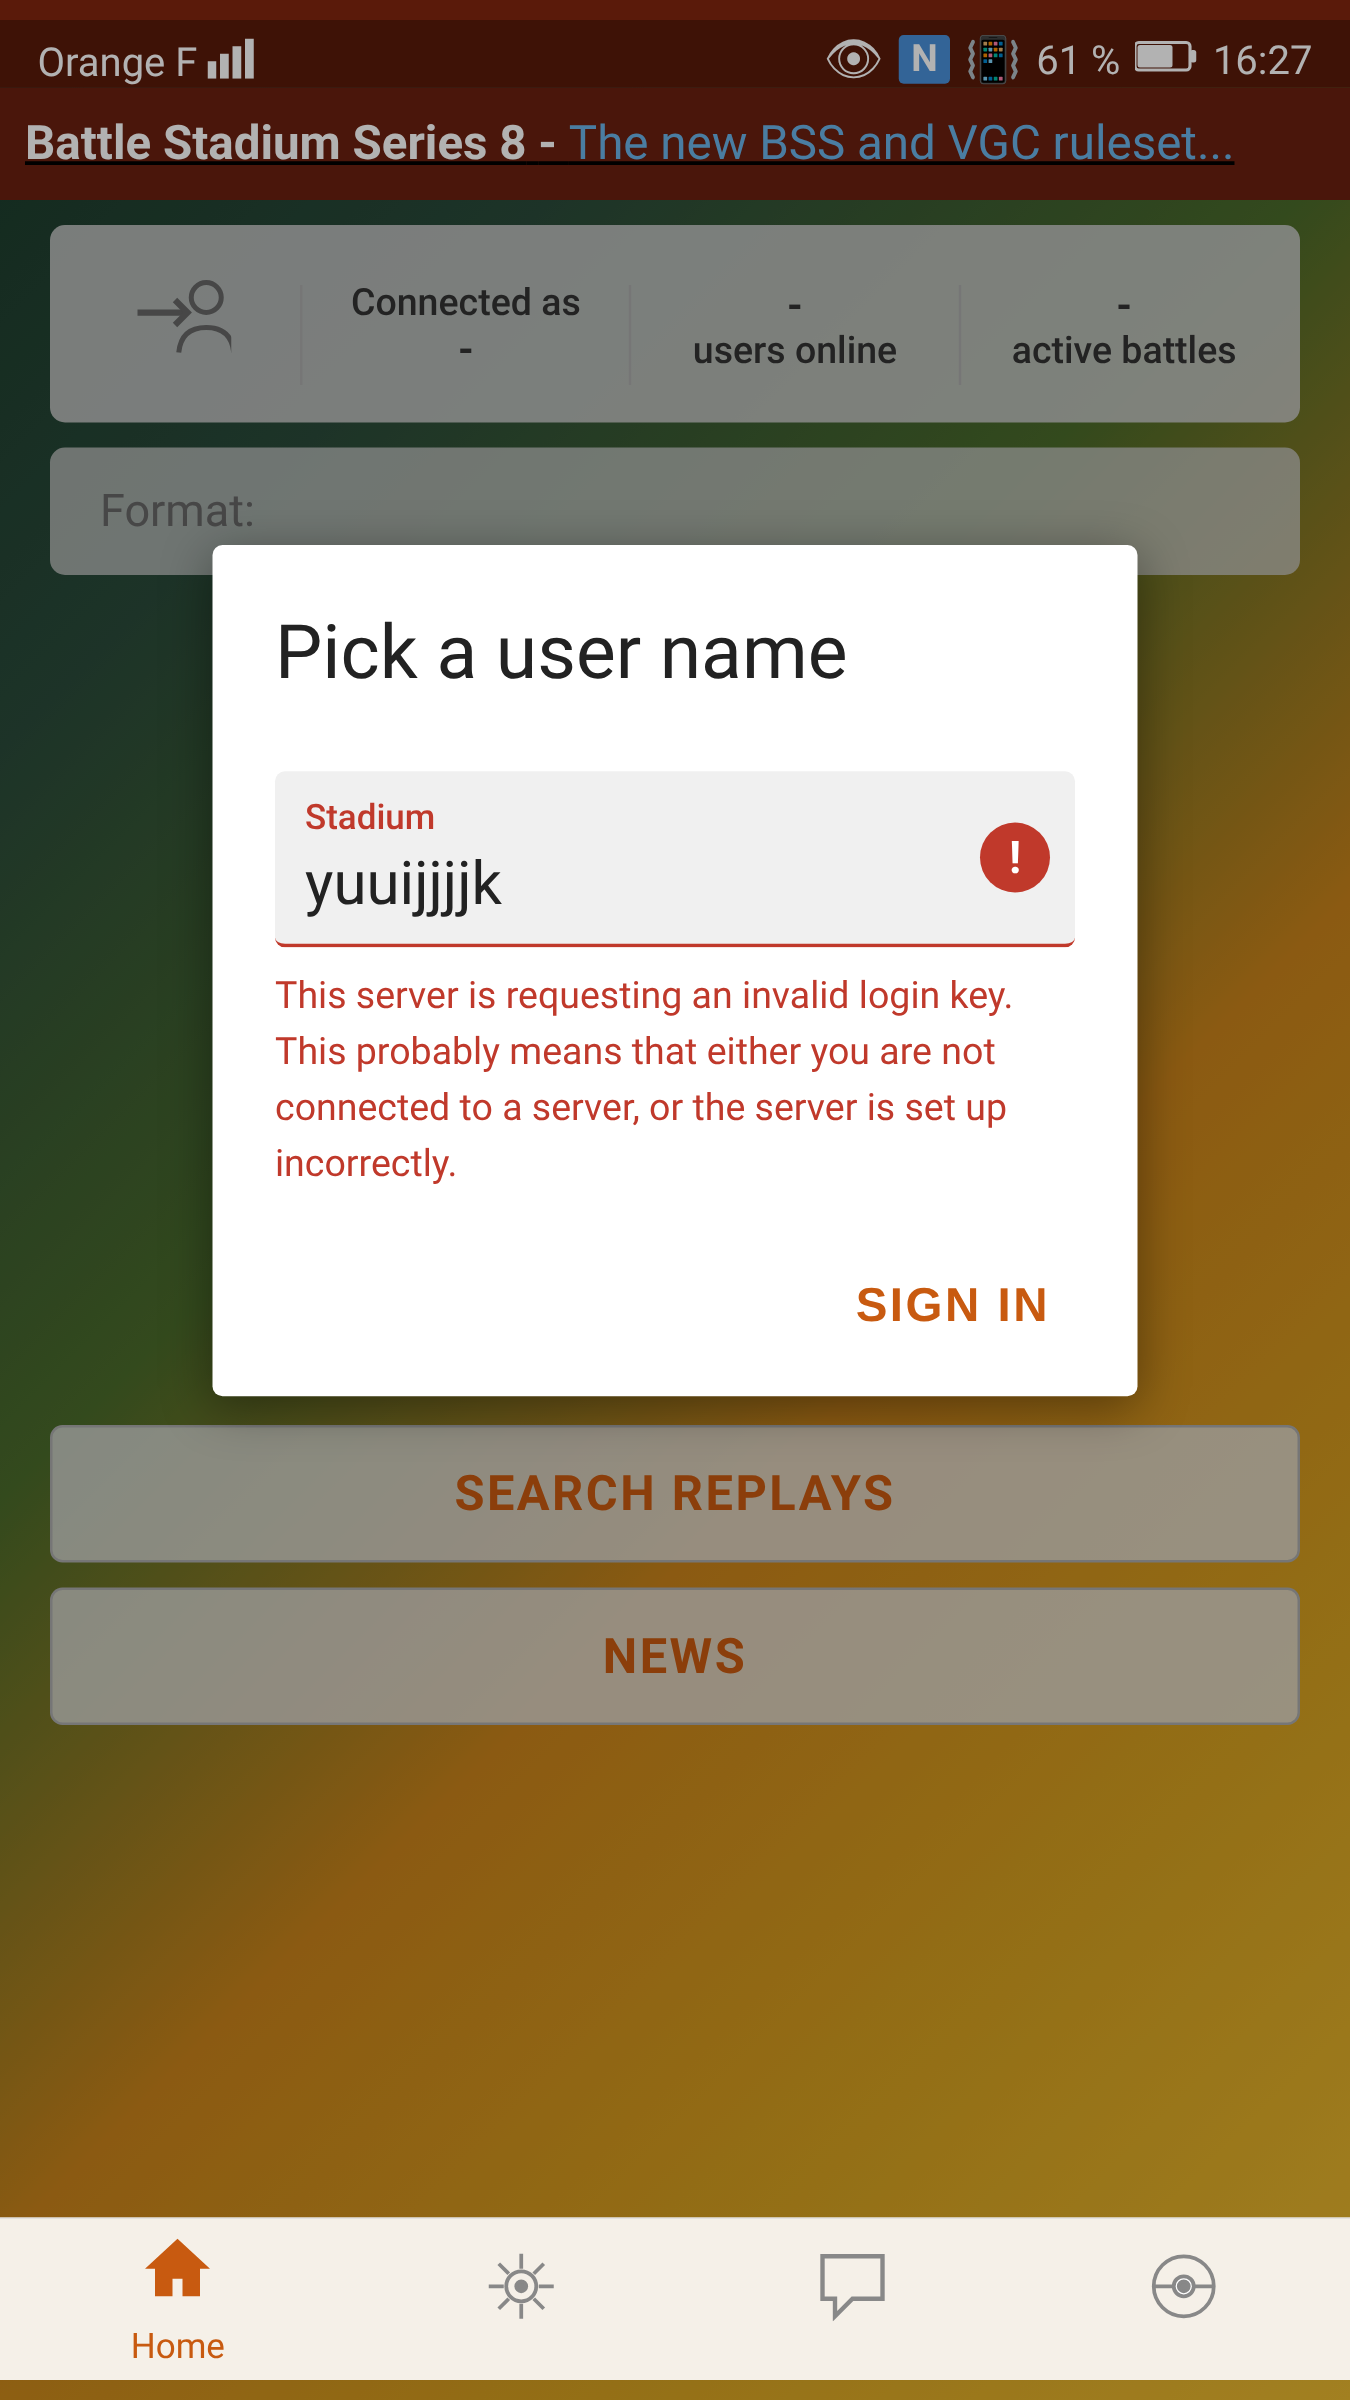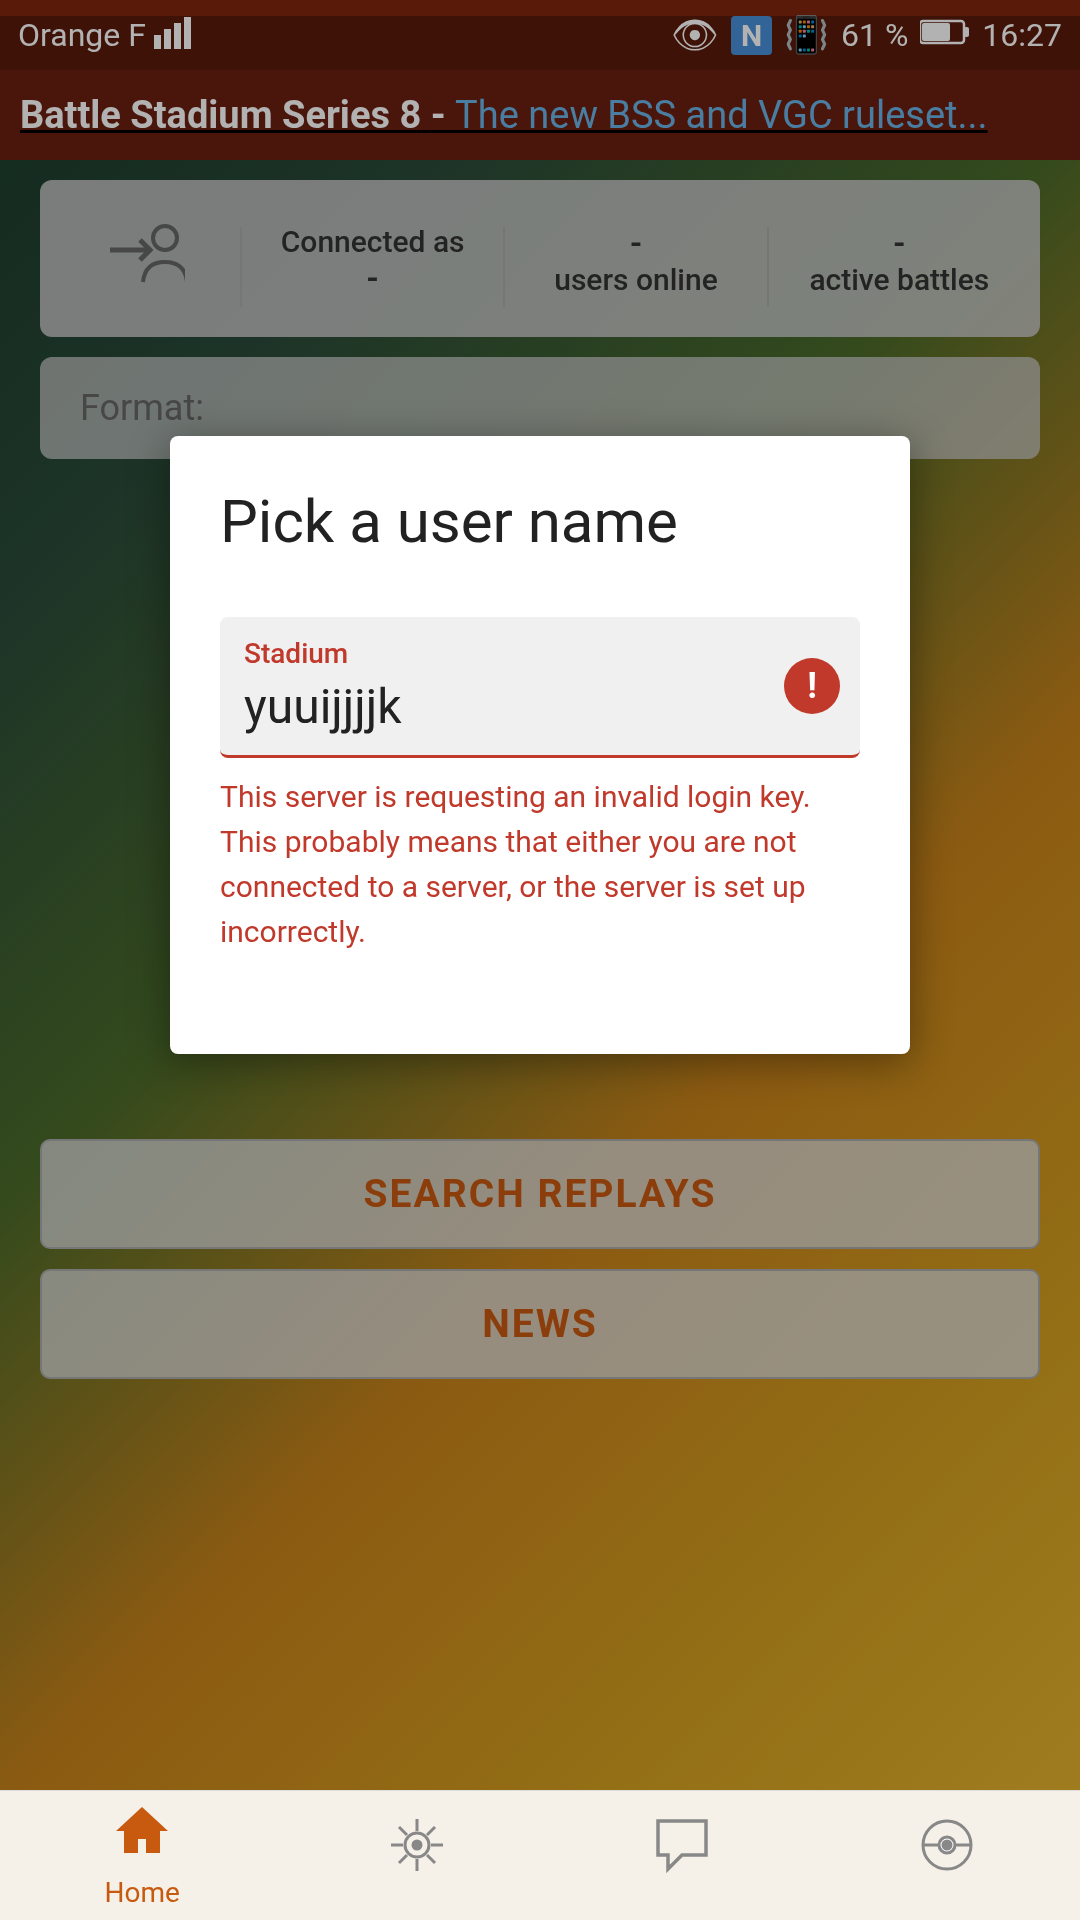--- a/index.html
+++ b/index.html
@@ -23,23 +23,23 @@
       z-index: 0;
     }
 
     
     .status-bar {
       position: relative;
       z-index: 10;
       background: #5a1a0a;
       height: 70px;
       display: flex;
-      align-items: center;
+      align-items: flex-end;
       justify-content: space-between;
-      padding: 0 18px;
+      padding: 0 30px;
       color: white;
       font-size: 32px;
     }
 
     .status-bar-left {
       display: flex;
       align-items: center;
       gap: 8px;
     }
 
@@ -246,21 +246,21 @@
       letter-spacing: 2px;
       background: none;
       border: none;
       cursor: pointer;
       padding: 10px 20px;
     }
 
     
     .bottom-nav {
       position: absolute;
-      bottom: 0; left: 0;
+      bottom: 16px; left: 0;
       width: 100%;
       height: 130px;
       background: #f5f0e8;
       z-index: 200;
       display: flex;
       align-items: center;
       justify-content: space-around;
       border-top: 1px solid #ddd;
     }
 
@@ -379,20 +379,23 @@
     <div class="modal-title">Pick a user name</div>
 
     <div class="input-field">
       <div class="input-label">Stadium</div>
       <div class="input-value">yuuijjjjk</div>
       <div class="error-icon">!</div>
     </div>
 
     <div class="error-message">This server is requesting an invalid login key. This probably means that either you are not connected to a server, or the server is set up incorrectly.</div>
 
+    <div class="modal-actions">
+      <button class="sign-in-btn">SIGN IN</button>
+    </div>
   </div>
 </div>
 
 <div class="bottom-nav">
 
   <div class="nav-item">
     <span class="nav-icon nav-icon-active">
       <svg width="56" height="52" viewBox="0 0 56 52" fill="#c85a10">
         <polygon points="28,4 54,28 46,28 46,50 32,50 32,36 24,36 24,50 10,50 10,28 2,28"></polygon>
       </svg>

